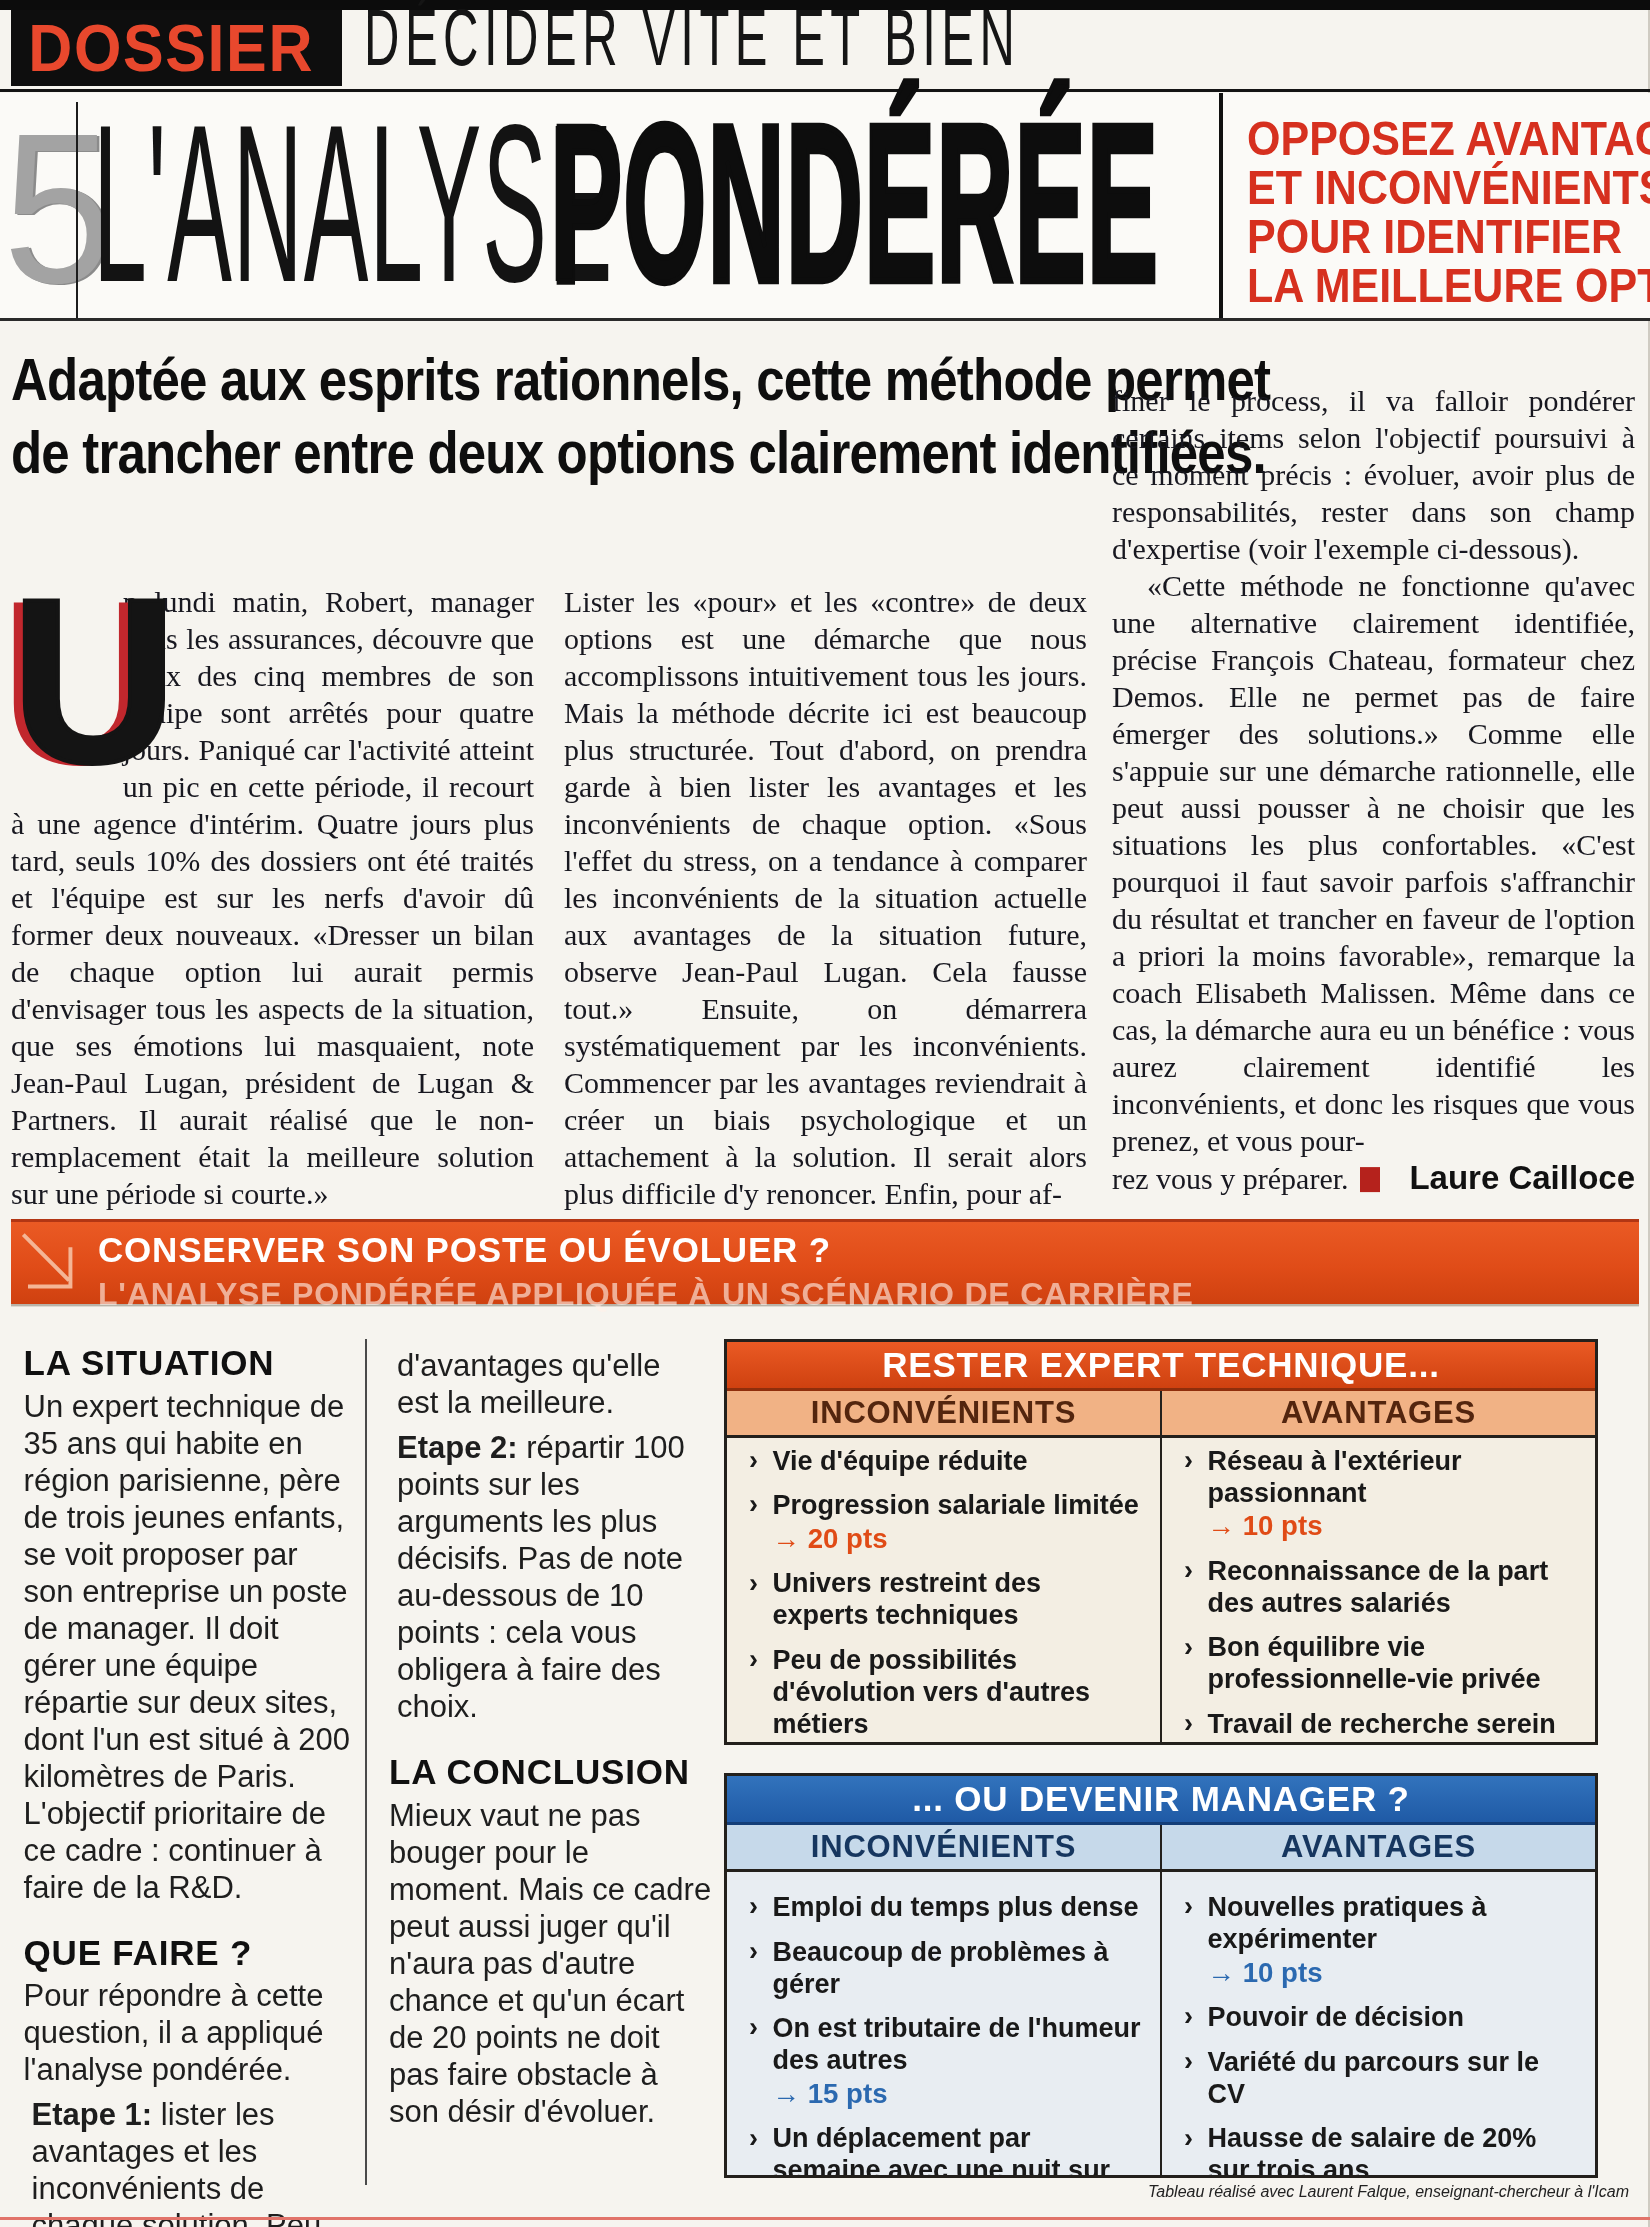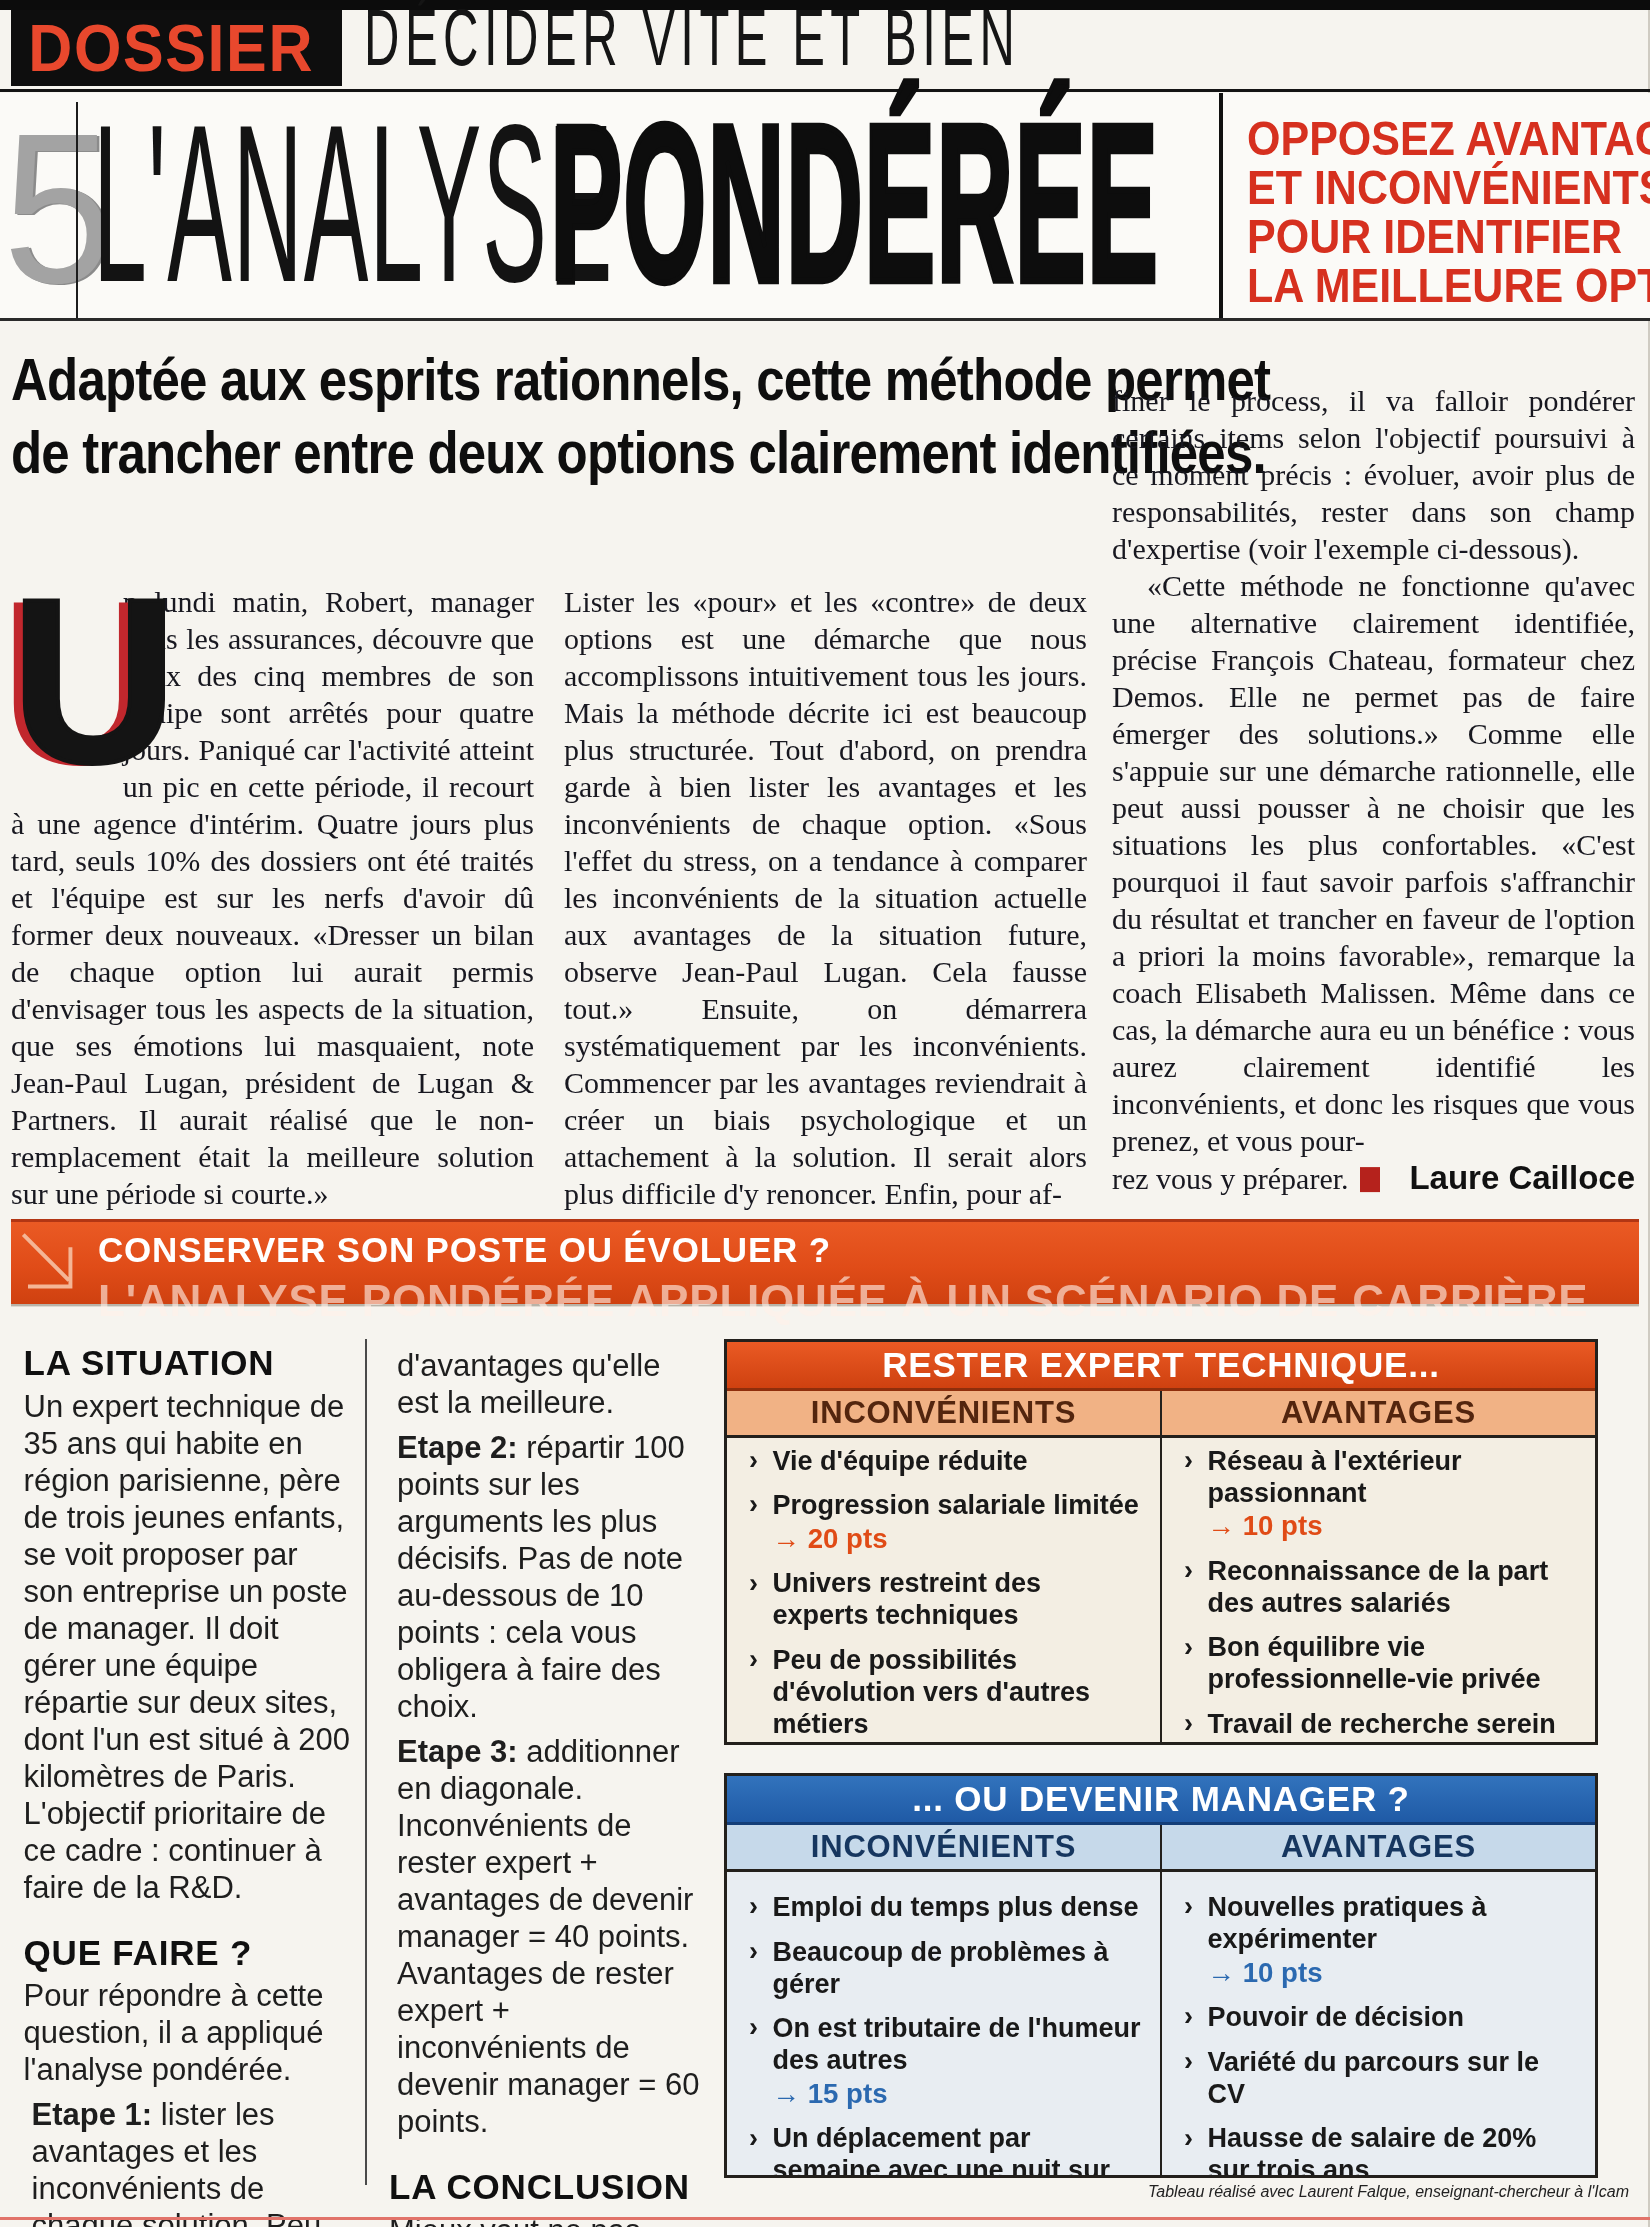--- a/index.html
+++ b/index.html
@@ -42,21 +42,21 @@
   .dropcap{float:left;width:96px;height:180px;margin:6.3px 15.7px 0 0;font-family:"Liberation Sans",sans-serif;font-weight:700;font-size:230px;line-height:181px;color:#141414;-webkit-text-stroke:3.9px #141414;text-shadow:-11px 1.6px 0 #c1272d;transform:scaleY(1.02);transform-origin:top left;}
   .closing-row{display:flex;justify-content:space-between;align-items:baseline;margin-top:0;}
   .end-mark{display:inline-block;width:20.5px;height:25px;background:#b5221c;margin-left:11px;transform:translateY(3.1px);}
   .byline{font-family:"Liberation Sans",sans-serif;font-weight:700;font-size:33px;color:#111;}
 
   
   .banner{position:absolute;left:11px;top:1219px;width:1628px;height:82px;background:linear-gradient(180deg,#ea5a24 0%,#e04c18 55%,#cf4110 100%);border-top:3.1px solid #b23614;box-shadow:0 2.4px 0 #b8b3a8;}
   .banner-icon{position:absolute;left:6.3px;top:7.9px;}
   .banner-text{position:absolute;left:87px;top:7.9px;}
   .banner-title{color:#ffffff;font-weight:700;font-size:35px;letter-spacing:0.8px;}
-  .banner-sub{color:rgba(255,240,232,0.62);font-weight:700;font-size:44px;letter-spacing:0.8px;margin-top:6.3px;}
+  .banner-sub{color:rgba(255,240,232,0.62);font-weight:700;font-size:32px;letter-spacing:0.8px;margin-top:6.3px;}
 
   
   .f-colA{position:absolute;left:23.6px;top:1343px;width:328px;}
   .f-colB{position:absolute;left:389px;top:1339px;width:323px;}
   .f-divider{position:absolute;left:365px;top:1339px;width:2.4px;height:846px;background:#4a4a4a;}
   .f-heading{margin:0;font-size:35px;font-weight:700;color:#101010;letter-spacing:0.8px;}
   .f-heading.mt{margin-top:27px;}
   .f-p{margin:4.7px 0 0 0;font-size:31px;line-height:37px;color:#1e1e1e;}
   .f-step{margin:8px;font-size:31px;line-height:37px;color:#1e1e1e;}
   .f-step b{font-weight:700;}
@@ -156,21 +156,20 @@
       <h3 class="f-heading mt">QUE FAIRE ?</h3>
       <p class="f-p">Pour répondre à cette question, il a appliqué l'analyse pondérée.</p>
       <p class="f-step"><b>Etape 1:</b><span> lister les avantages et les inconvénients de chaque solution. Peu importe leur nombre : ce n'est pas parce qu'une option compte plus</span></p>
     </div>
 
     <div class="f-divider"></div>
 
     <div class="f-colB">
       <p class="f-step">d'avantages qu'elle est la meilleure.</p>
       <p class="f-step"><b>Etape 2:</b><span> répartir 100 points sur les arguments les plus décisifs. Pas de note au-dessous de 10 points : cela vous obligera à faire des choix.</span></p>
-      <p class="f-step"><b>Etape 3:</b><span> additionner en diagonale. Inconvénients de rester expert + avantages de devenir manager = 40 points. Avantages de rester expert + inconvénients de devenir manager = 60 points.</span></p>
       <h3 class="f-heading mt">LA CONCLUSION</h3>
       <p class="f-p">Mieux vaut ne pas bouger pour le moment. Mais ce cadre peut aussi juger qu'il n'aura pas d'autre chance et qu'un écart de 20 points ne doit pas faire obstacle à son désir d'évoluer.</p>
     </div>
 
     <div class="ftable theme-orange t1">
       <div class="ft-title">RESTER EXPERT TECHNIQUE...</div>
       <div class="ft-heads">
         <div class="cell">INCONVÉNIENTS</div>
         <div class="cell">AVANTAGES</div>
       </div>

